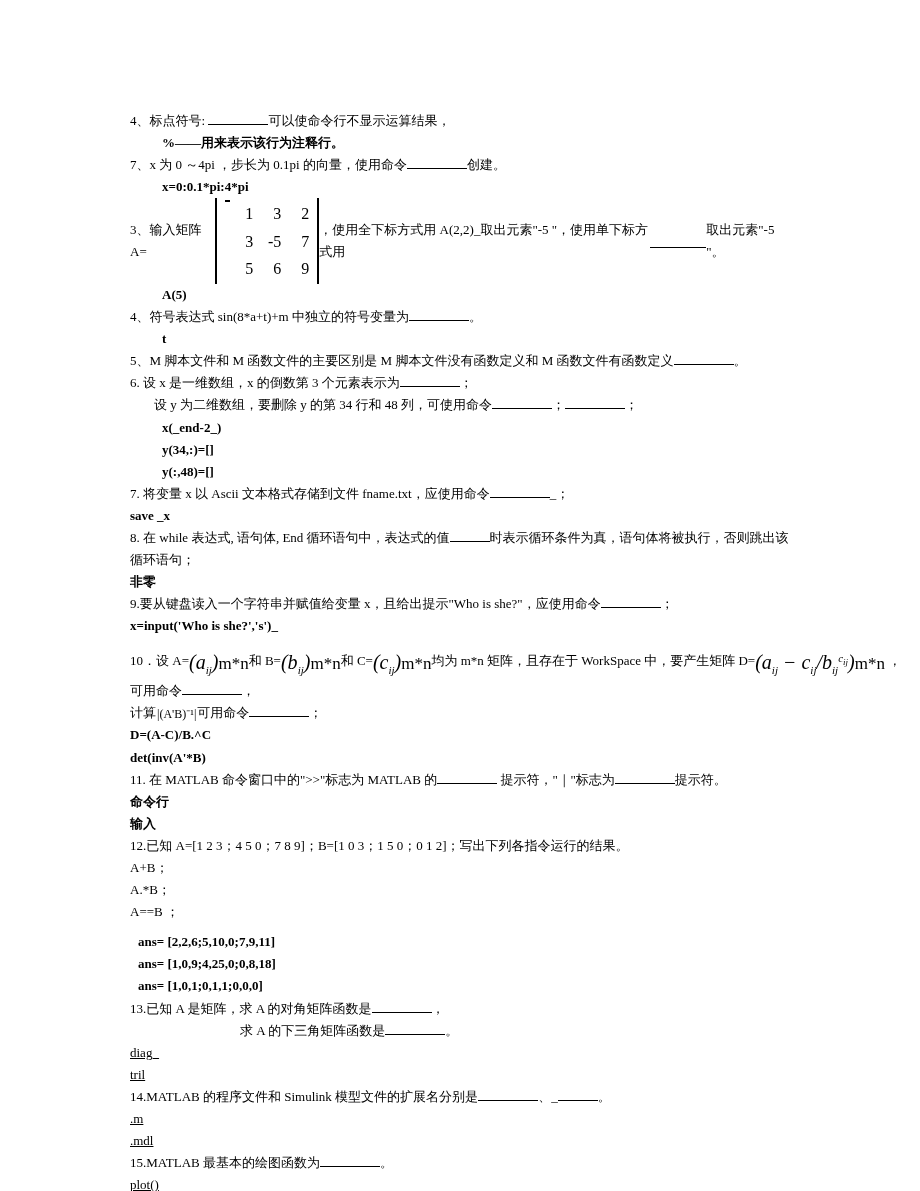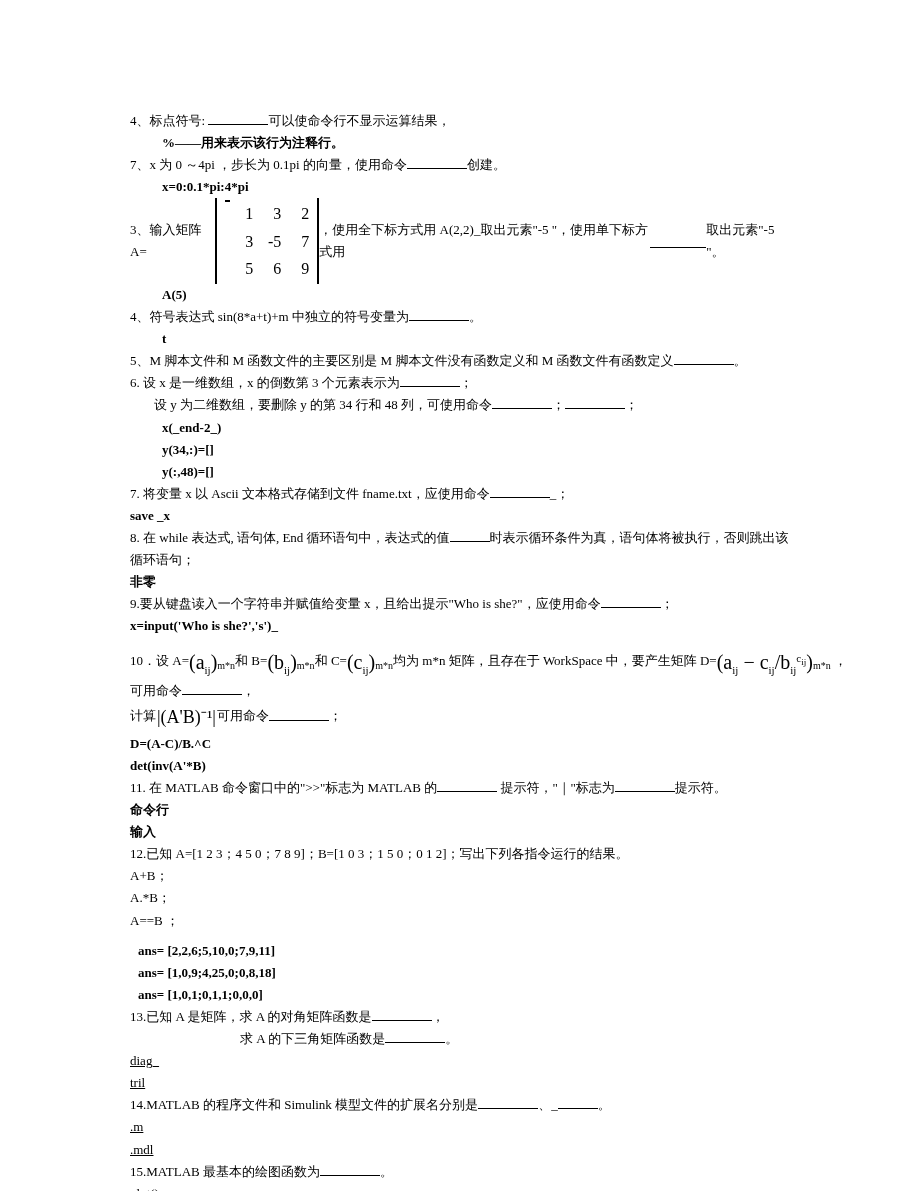--- a/index.html
+++ b/index.html
@@ -41,31 +41,32 @@
       content: "";
       position: absolute;
       width: 5px;
       height: 2px;
       background: #000;
     }
     .matrix .mrow { display: flex; }
     .matrix .cell { width: 28px; text-align: right; }
     .formula-inline {
       font-family: "Times New Roman", serif;
-      font-size: 18px;
+      font-size: 12px;
       vertical-align: middle;
     }
     .paren-formula {
       font-family: "Times New Roman", serif;
       font-size: 20px;
       vertical-align: middle;
+      font-style: italic;
     }
     .sub { font-size: 11px; vertical-align: sub; }
     .sup { font-size: 11px; vertical-align: super; text-align: center; }
-    .subscript-mn { font-size: 10px; vertical-align: sub; }
+    .subscript-mn { font-size: 17px; vertical-align: sub; }
   </style>
 </head>
 <body>
 
 <div class="row">
   <span>4、标点符号: </span><span class="blank b60"></span><span>可以使命令行不显示运算结果，</span>
 </div>
 <div class="row indent1 bold">%——用来表示该行为注释行。</div>
 
 <div class="row">

